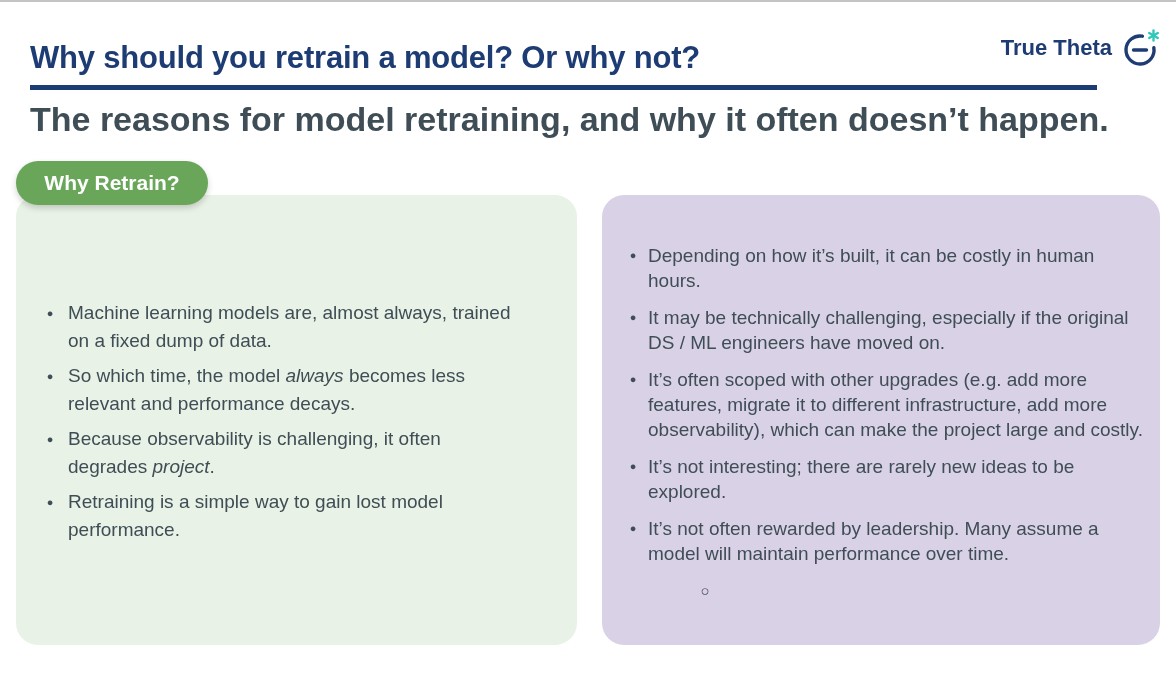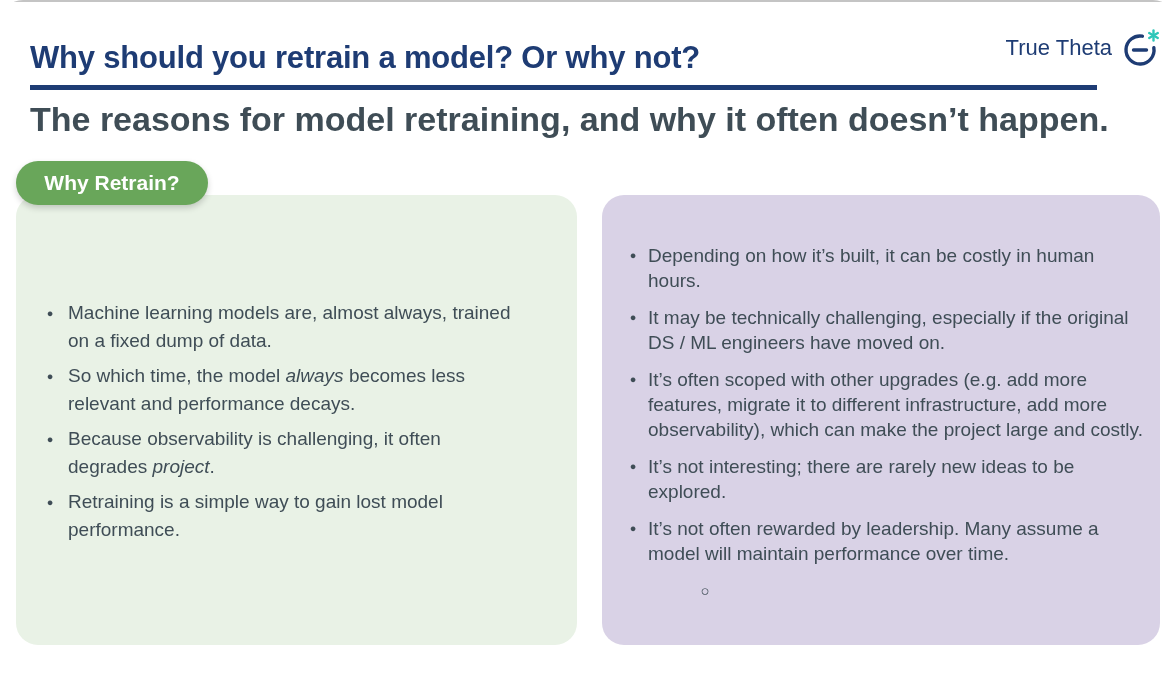--- a/index.html
+++ b/index.html
@@ -9,31 +9,31 @@
     --green-panel:#e9f2e6;
     --purple-badge:#9b10ef;
     --purple-panel:#d9d2e6;
     --teal-accent:#2fc7b9;
     --top-line:#c4c4c4;
   }
   *{box-sizing:border-box;margin:0;padding:0;}
   html,body{background:#fff;}
   body{font-family:"Liberation Sans","DejaVu Sans",sans-serif;}
   .slide{
-    position:relative;width:1176px;height:673px;background:#ffffff;overflow:hidden;border-radius:23px;
+    position:relative;width:1176px;height:673px;background:#ffffff;overflow:hidden;
   }
   .top-line{position:absolute;left:0;top:0;width:100%;height:2px;background:var(--top-line,#c4c4c4);}
   .title{
     position:absolute;left:30px;top:40px;white-space:nowrap;
     font-size:31px;font-weight:bold;color:var(--navy,#1e3c74);letter-spacing:-0.2px;
   }
   .logo{
     position:absolute;right:16px;top:28px;display:flex;align-items:center;gap:8px;
   }
-  .logo-text{font-size:22px;color:var(--navy,#1e3c74);white-space:nowrap;}
+  .logo-text{font-size:22px;color:var(--navy,#1e3c74);white-space:nowrap;font-weight:bold;}
   .logo-icon{width:40px;height:40px;display:block;}
   .rule{position:absolute;left:30px;top:85px;width:1067px;height:5px;background:var(--navy,#1e3c74);}
   .subtitle{
     position:absolute;left:30px;top:100px;white-space:nowrap;
     font-size:34px;font-weight:bold;color:var(--body-text,#3f4d56);
   }
   .panel{position:absolute;top:195px;height:450px;border-radius:22px;}
   .panel-left{left:16px;width:561px;background:var(--green-panel,#e9f2e6);}
   .panel-right{left:602px;width:558px;background:var(--purple-panel,#d9d2e6);}
   .badge{

